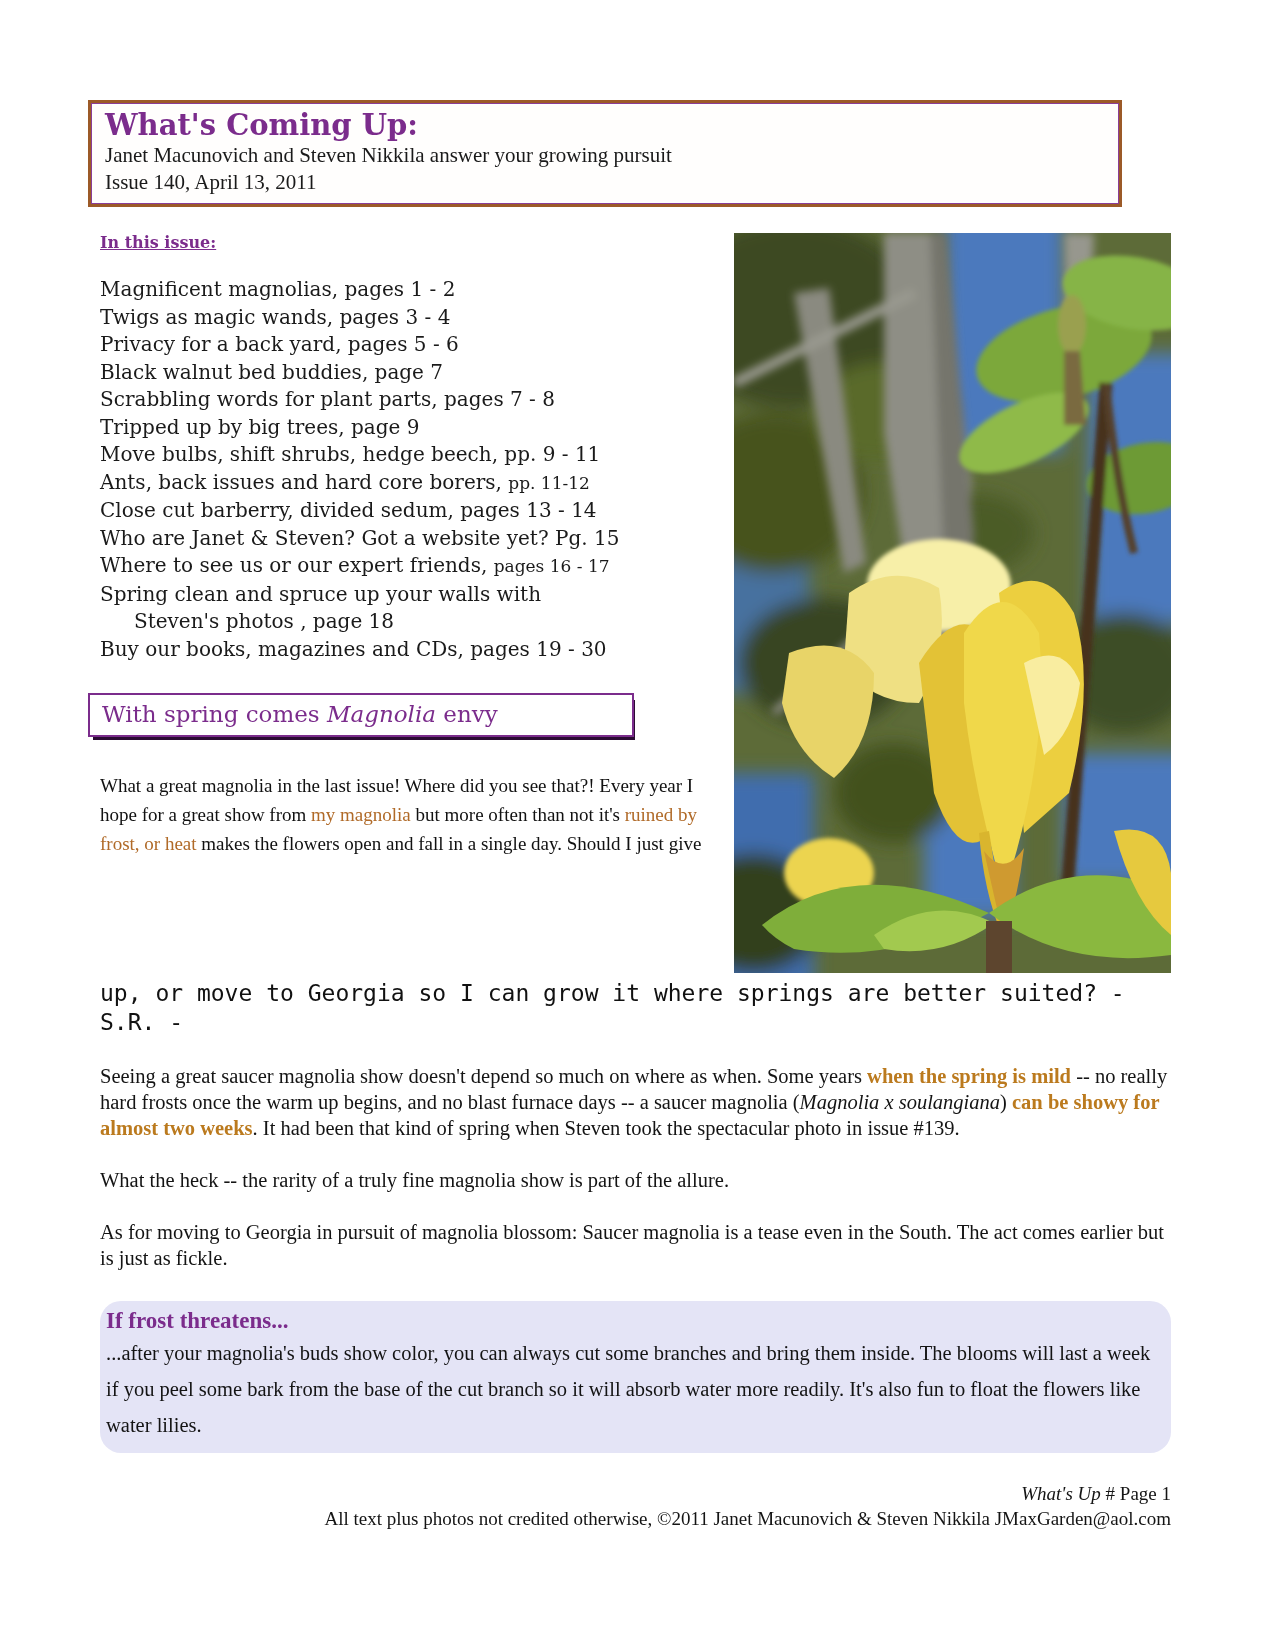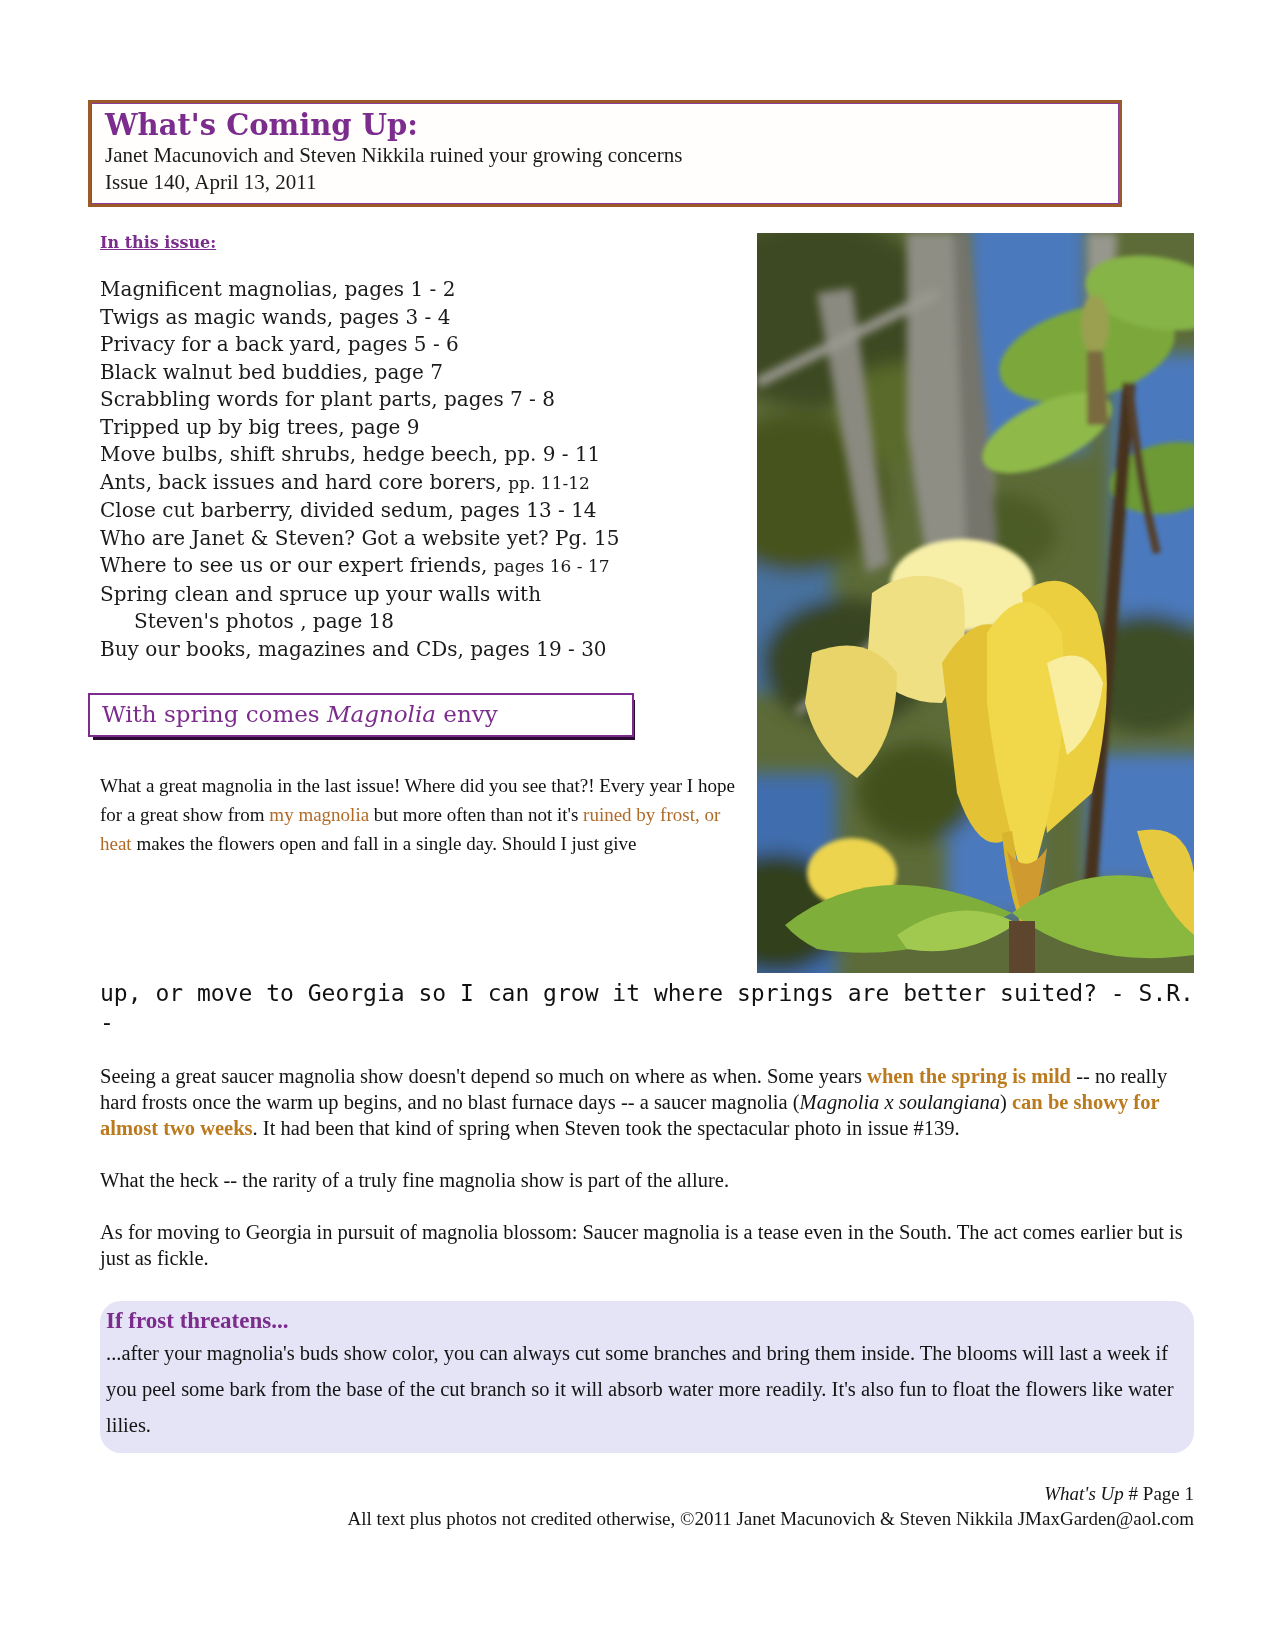--- a/index.html
+++ b/index.html
@@ -4,21 +4,21 @@
 <style>
   html,body{margin:0;padding:0;background:#ffffff;}
   .page{
     position:relative;
     width:1275px;height:1651px;
     background:#ffffff;
     overflow:hidden;
     font-family:"Liberation Serif",serif;
     color:#141414;
     box-sizing:border-box;
-    padding:100px 81px 0 100px;
+    padding:100px 104px 0 100px;
   }
   
   .header-box{
     box-sizing:border-box;
     margin-left:-12px;
     width:1034px;
     border:3px solid #9c5a28;
     box-shadow:inset 0 0 0 1px #8a3d97;
     padding:5px 14px 8px 14px;
     background:#fffefd;
@@ -130,21 +130,21 @@
   }
   .footer .it{font-style:italic;}
 </style>
 </head>
 <body>
 
 <div class="page">
 
   <div class="header-box">
     <div class="header-title">What's Coming Up:</div>
-    <div class="header-sub">Janet Macunovich and Steven Nikkila ruined your growing concerns</div>
+    <div class="header-sub">Janet Macunovich and Steven Nikkila answer your growing pursuit</div>
     <div class="header-sub">Issue 140, April 13, 2011</div>
   </div>
 
   <div class="main">
 
     <div class="photo-wrap">
       <svg width="437" height="740" viewBox="0 0 437 740">
         <defs>
           <filter id="b8" x="-40%" y="-40%" width="180%" height="180%">
               <feGaussianBlur stdDeviation="9"></feGaussianBlur>

